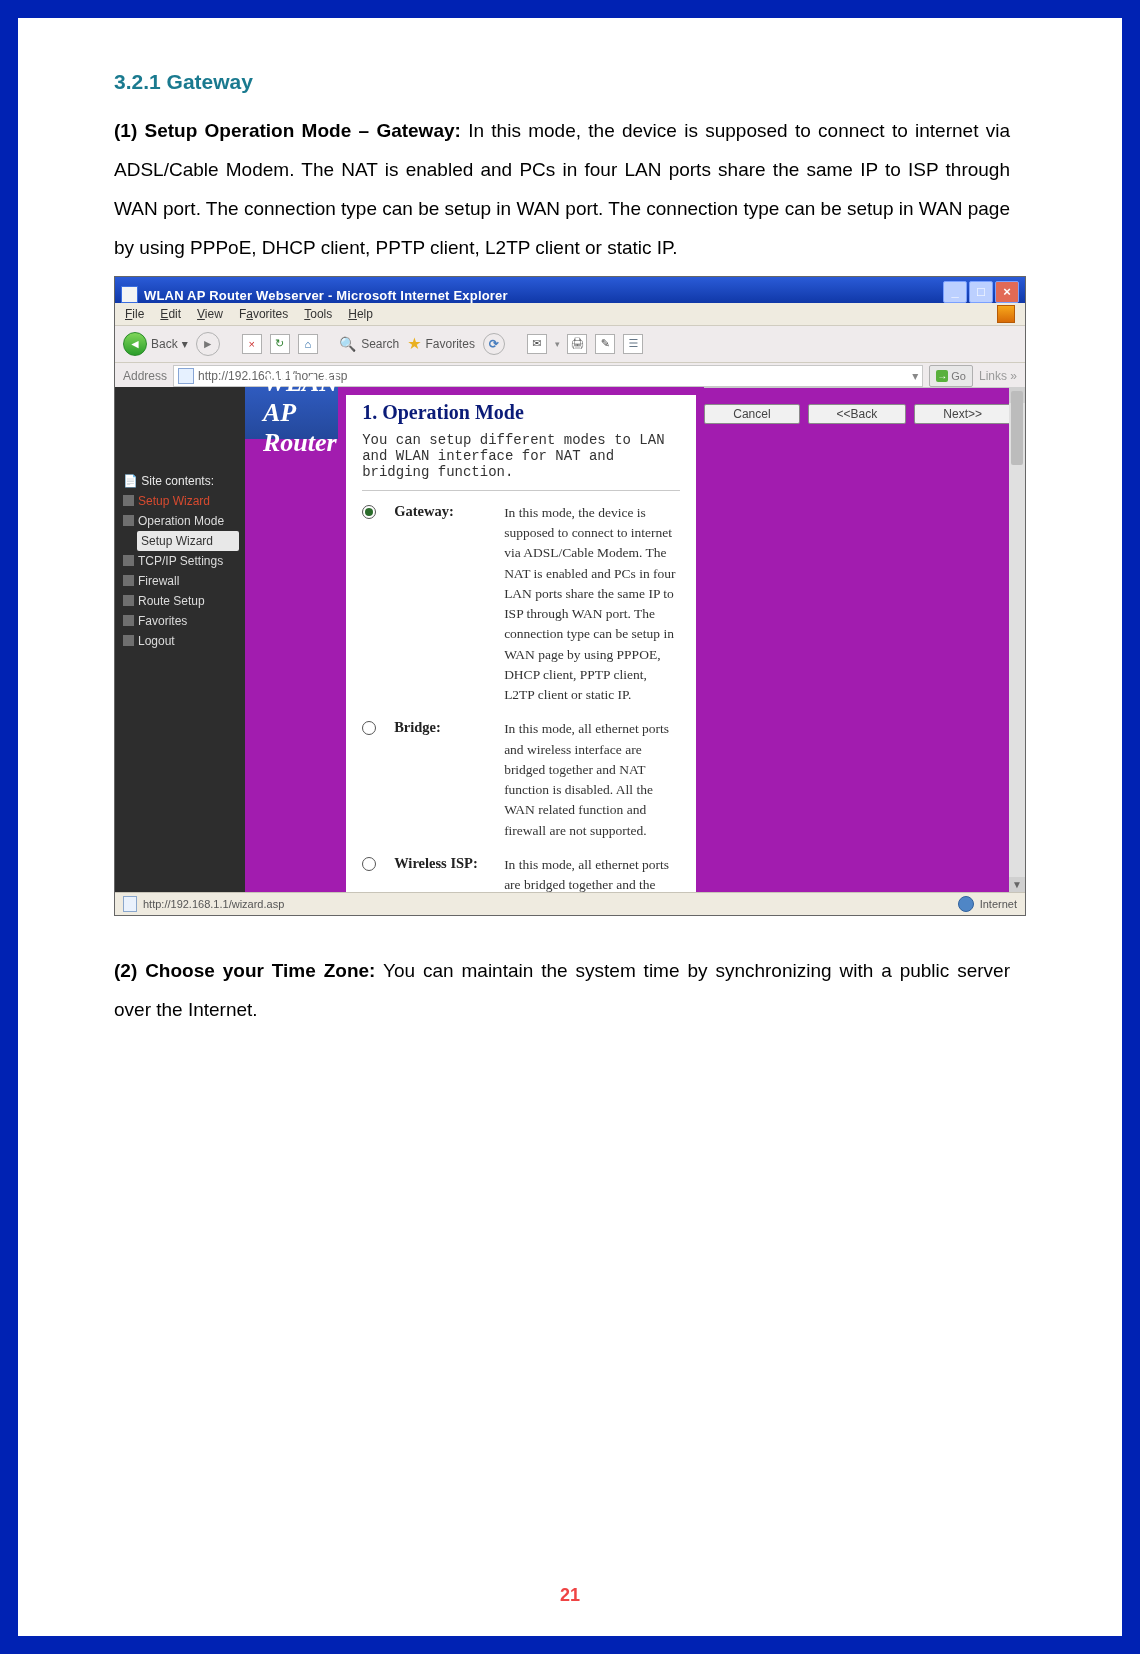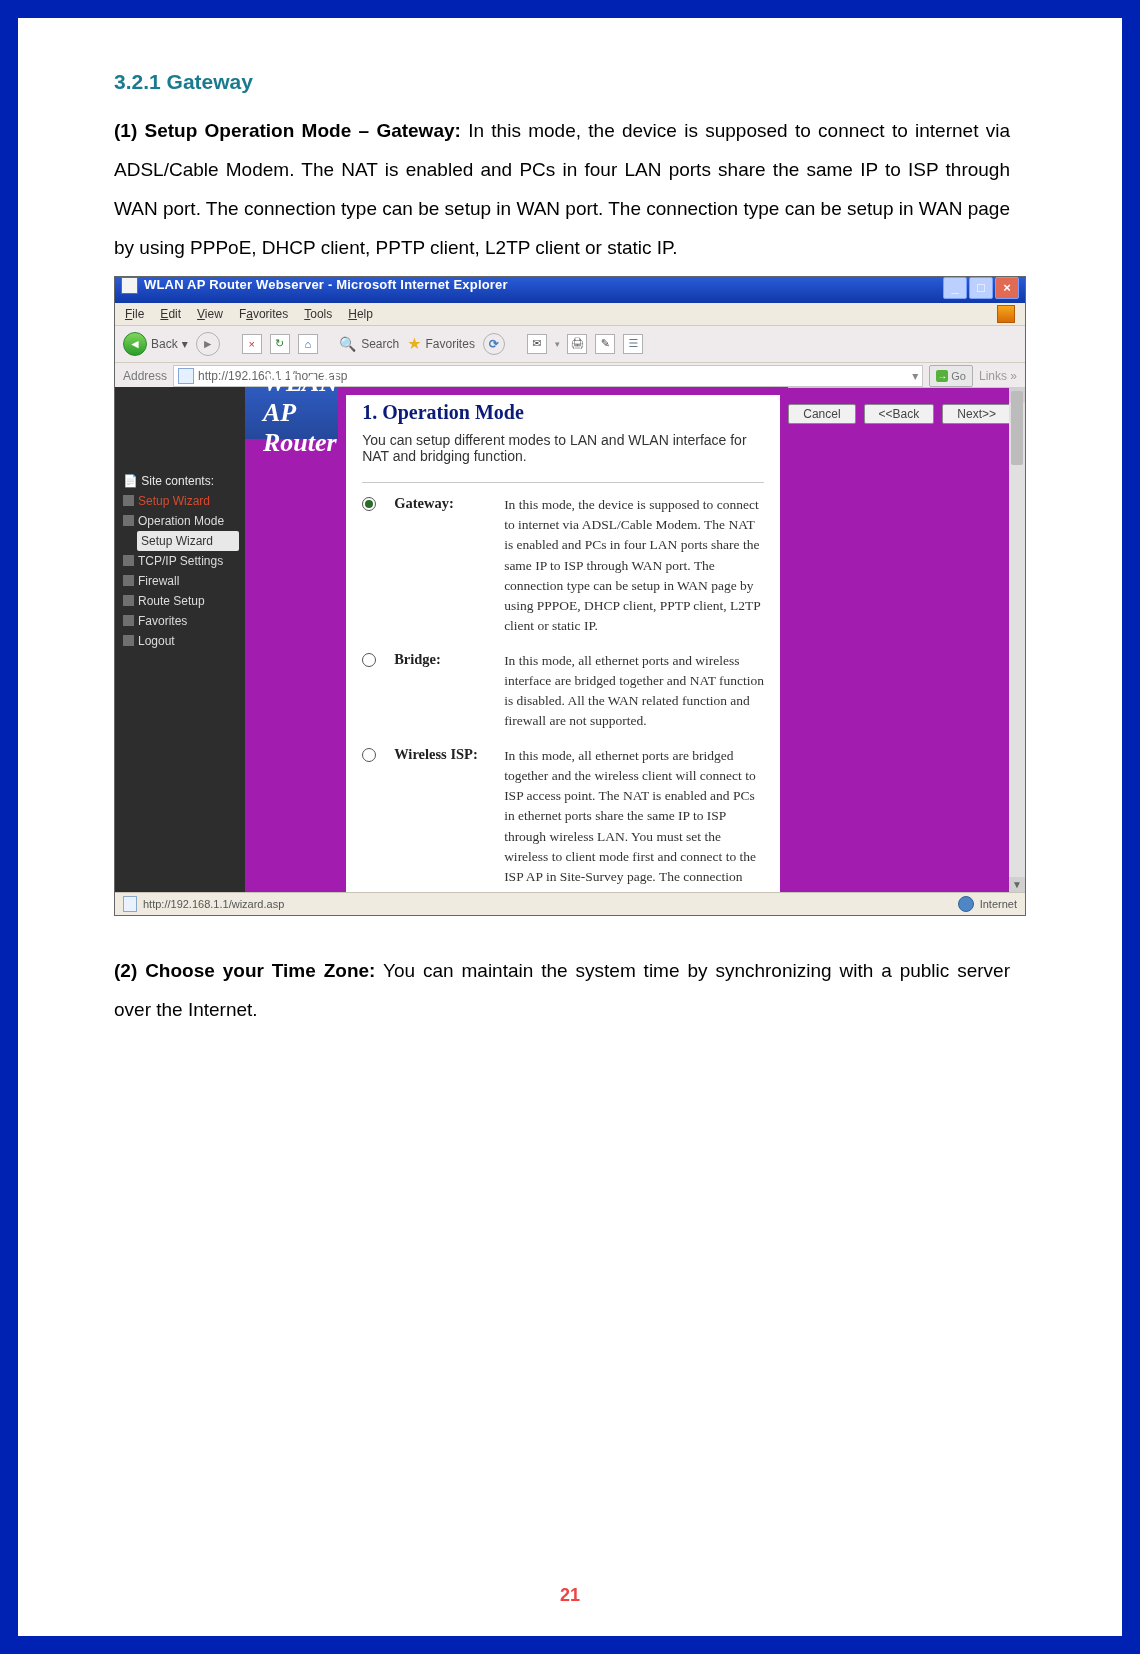--- a/index.html
+++ b/index.html
@@ -21,21 +21,21 @@
   }
   .para b{font-weight:bold;}
   
   .shot{
     width:100%;height:640px;border:1px solid #666;box-sizing:border-box;
     background:#efebec;position:relative;font-family:Tahoma,Arial,sans-serif;
     font-size:12px;color:#4a4a4a;overflow:hidden;margin-top:6px;
   }
   .titlebar{
     height:26px;background:linear-gradient(#2a5bd7,#1038a8);
-    color:#fff;display:flex;align-items:flex-start;padding:0 6px;
+    color:#fff;display:flex;align-items:flex-end;padding:0 6px;
     font-size:13px;
   }
   .titlebar .tb-icon{width:15px;height:15px;background:#f4f4f4;border:1px solid #3a6de0;margin-right:6px;}
   .titlebar .tb-text{flex:1;font-weight:bold;letter-spacing:.2px;}
   .sysbtns{display:flex;gap:2px;}
   .sysbtns div{width:22px;height:20px;border:1px solid #7aa0ff;background:#bcd0ff;border-radius:2px;color:#fff;display:flex;align-items:center;justify-content:center;font-weight:bold;}
   .sysbtns .close{background:#e26a55;}
   .menubar{height:22px;background:#efebe0;display:flex;align-items:center;gap:16px;padding:0 10px;font-size:12px;color:#333;}
   .menubar span u{text-decoration:underline;}
   .menubar .cube{width:16px;height:16px;background:linear-gradient(#f7a71b,#d86b07);margin-left:auto;border:1px solid #b55a06;}
@@ -66,28 +66,28 @@
   .banner{
     height:52px;background:linear-gradient(#2f5bbf,#24489b);color:#fff;
     font-family:"Times New Roman",serif;font-style:italic;font-weight:bold;
     font-size:26px;display:flex;align-items:center;padding-left:18px;
   }
   .white{
     margin:8px 8px 0 8px;padding:6px 16px 14px 16px;box-sizing:border-box;
     background:#fff;
   }
   .h1{color:#0a1b78;font-family:"Times New Roman",serif;font-weight:bold;font-size:20px;margin:0 0 8px 0;}
-  .intro{font-family:Liberation Sans, sans-serif;font-size:14px;color:#333;border-bottom:1px solid #c9c9c9;padding-bottom:18px;margin-bottom:12px;}
+  .intro{font-family:Liberation Mono, monospace;font-size:14px;color:#333;border-bottom:1px solid #c9c9c9;padding-bottom:10px;margin-bottom:12px;}
   .opt{display:flex;gap:18px;margin-bottom:14px;font-family:"Times New Roman",serif;}
   .opt .radio{width:12px;height:12px;border-radius:50%;border:1px solid #555;display:inline-block;position:relative;margin-top:2px;flex:none;}
   .opt .radio.checked:after{content:"";position:absolute;inset:2px;border-radius:50%;background:#2a6b2a;}
   .opt .lbl{min-width:92px;font-weight:bold;font-size:14.5px;color:#222;}
   .opt .desc{font-size:13.5px;color:#333;line-height:1.5;}
   .btnrow{height:36px;border-top:1px solid #c9c9c9;display:flex;justify-content:flex-end;align-items:center;gap:8px;padding:8px 14px 0 0;}
-  .abtn{padding:2px 14px;border:1px solid #8a8a8a;background:#f1f1f1;border-radius:2px;font-size:12px;color:#444;}
+  .abtn{padding:2px 28px;border:1px solid #8a8a8a;background:#f1f1f1;border-radius:2px;font-size:12px;color:#444;}
   .scroll{width:16px;background:#e0e0e0;position:absolute;right:0;top:0;bottom:0;}
   .scroll .thumb{position:absolute;left:2px;right:2px;top:4px;height:74px;background:#bcbcbc;border-radius:2px;}
   .scroll .ab{position:absolute;left:0;right:0;height:16px;background:#d0d0d0;color:#666;font-size:10px;display:flex;align-items:center;justify-content:center;}
   .scroll .ab.top{top:0;} .scroll .ab.bot{bottom:0;}
   .status{
     position:absolute;left:0;right:0;bottom:0;height:22px;background:#efebe0;border-top:1px solid #c8c4b8;
     display:flex;align-items:center;font-size:11px;color:#555;padding:0 8px;gap:6px;
   }
   .status .doc-icon{width:12px;height:14px;border:1px solid #8aa7cc;background:#eaf2fd;}
   .status .divs{flex:1;}

